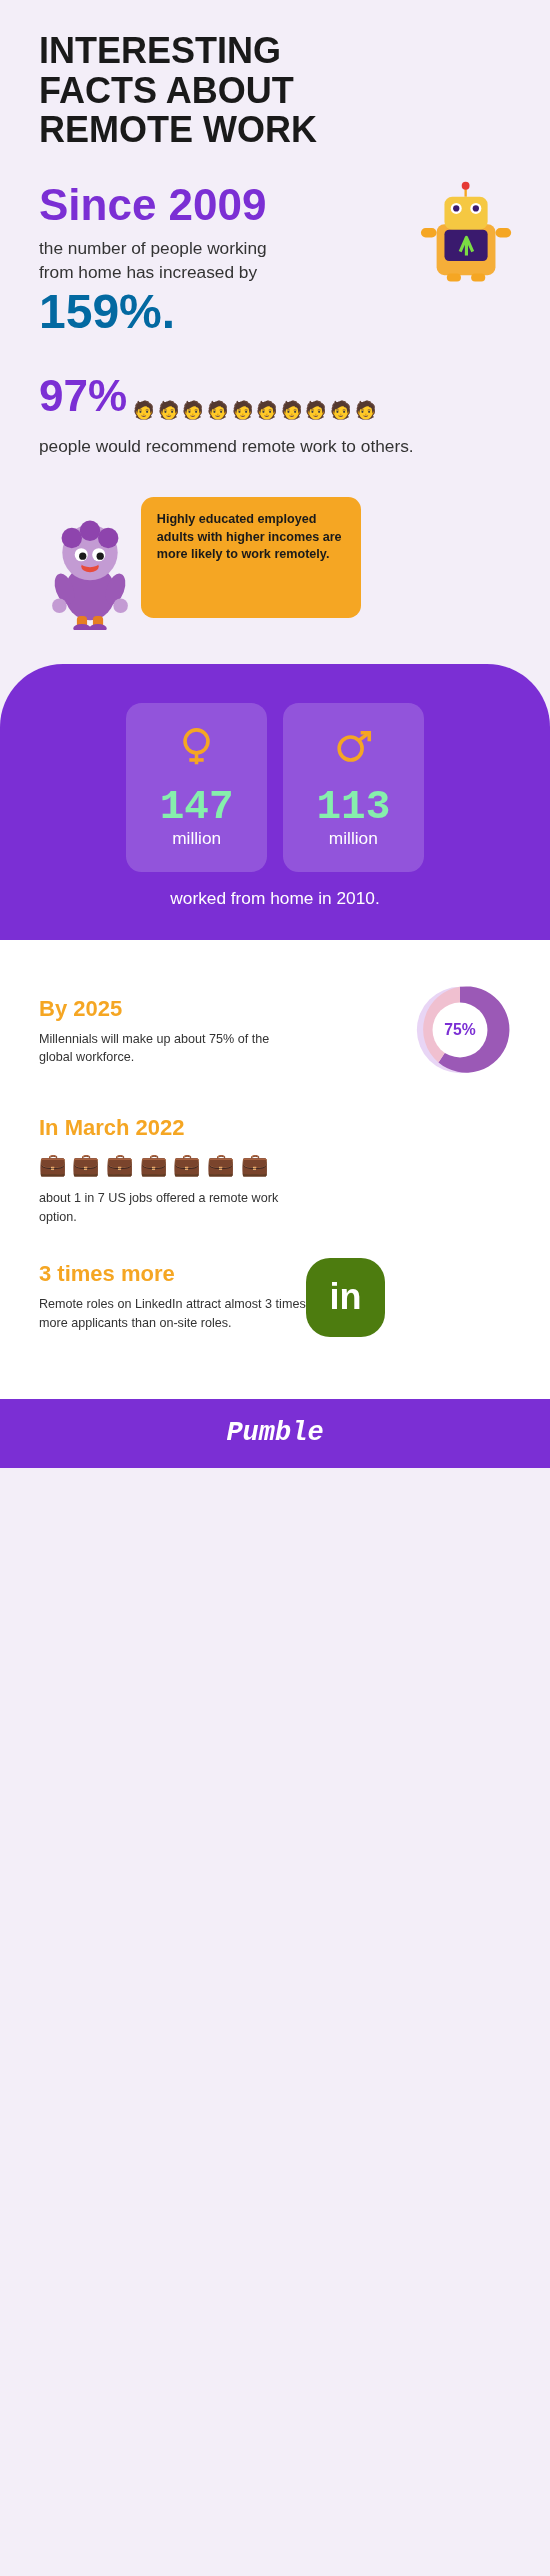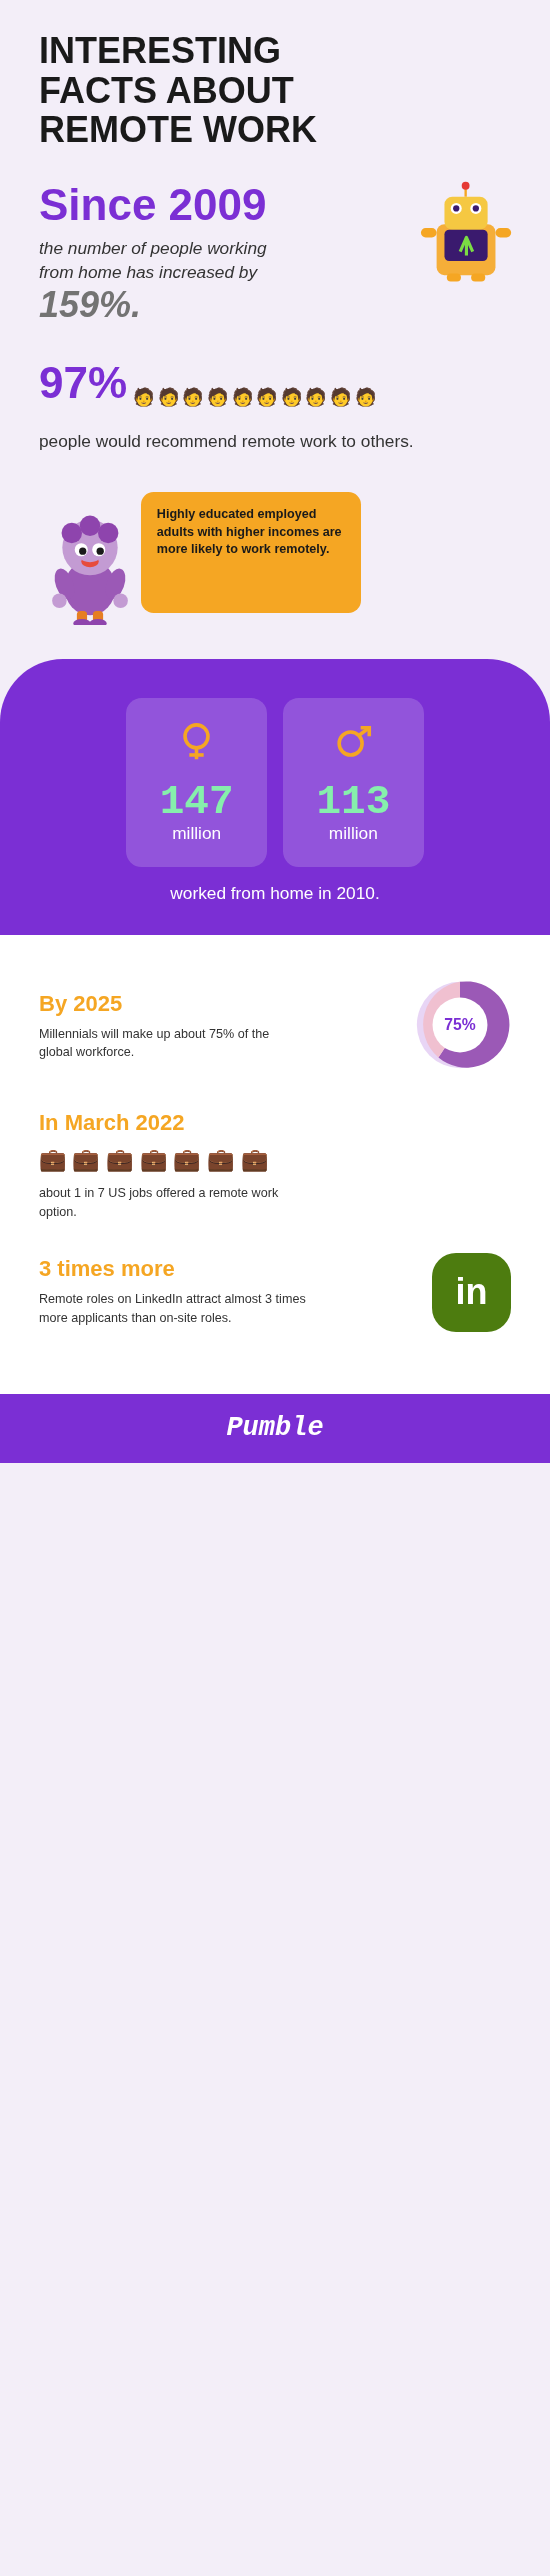--- a/index.html
+++ b/index.html
@@ -41,23 +41,23 @@
       line-height: 1.1;
     }
     .since-text {
       font-size: 17.3px;
       color: #333;
       line-height: 1.4;
       margin-top: 6.3px;
       max-width: 251px;
     }
     .percent-big {
-      font-size: 36px;
-      font-weight: 900;
-      color: #737373;
+      font-size: 48px;
+      font-weight: 900;
+      color: #0369a1;
     }
     .robot-illustration {
       position: absolute;
       right: 31px;
       top: 15.7px;
       width: 102px;
       height: 102px;
     }
 
     
@@ -71,21 +71,21 @@
       color: #7b2fd4;
       display: inline;
     }
     .person-icon {
       font-size: 17.3px;
     }
     .recommend-text {
       font-size: 17.3px;
       color: #333;
       line-height: 1.4;
-      margin-top: 21px;
+      margin-top: 13px;
     }
 
     
     .section-quote {
       background: #f3eef8;
       padding: 15.7px 39px 31px 39px;
       display: flex;
       gap: 0px;
       min-height: 126px;
     }
@@ -192,22 +192,20 @@
       color: #f5a623;
     }
     .dim-briefcase {
       color: #ccc;
     }
 
     
     .linkedin-row {
       display: flex;
       align-items: center;
-      justify-content: space-between;
-      gap: 24px;
     }
     .linkedin-badge {
       background: #4d7c0f;
       border-radius: 24px;
       width: 79px;
       height: 79px;
       display: flex;
       align-items: center;
       justify-content: center;
       font-size: 38px;
@@ -253,21 +251,21 @@
   <div class="section-title">
     <h1 class="main-title">
       <span>INTERESTING</span><br>
       <span>FACTS ABOUT</span><br>
       <span>REMOTE WORK</span>
     </h1>
   </div>
 
   <div class="section-since">
     <div class="since-year">Since 2009</div>
-    <div style="display:flex; align-items:flex-start; justify-content:space-between;font-style:italic;">
+    <div style="display:flex; align-items:flex-start; justify-content:space-between;">
       <div>
         <div class="since-text">the number of people working from home has increased by</div>
         <div class="percent-big">159%.</div>
       </div>
 
       <div class="robot-illustration">
         <svg viewBox="0 0 130 130" xmlns="http://www.w3.org/2000/svg" class="robot-svg">
 
           <rect x="25" y="55" width="75" height="65" rx="10" fill="#f5a623" opacity="0.9"></rect>
 

